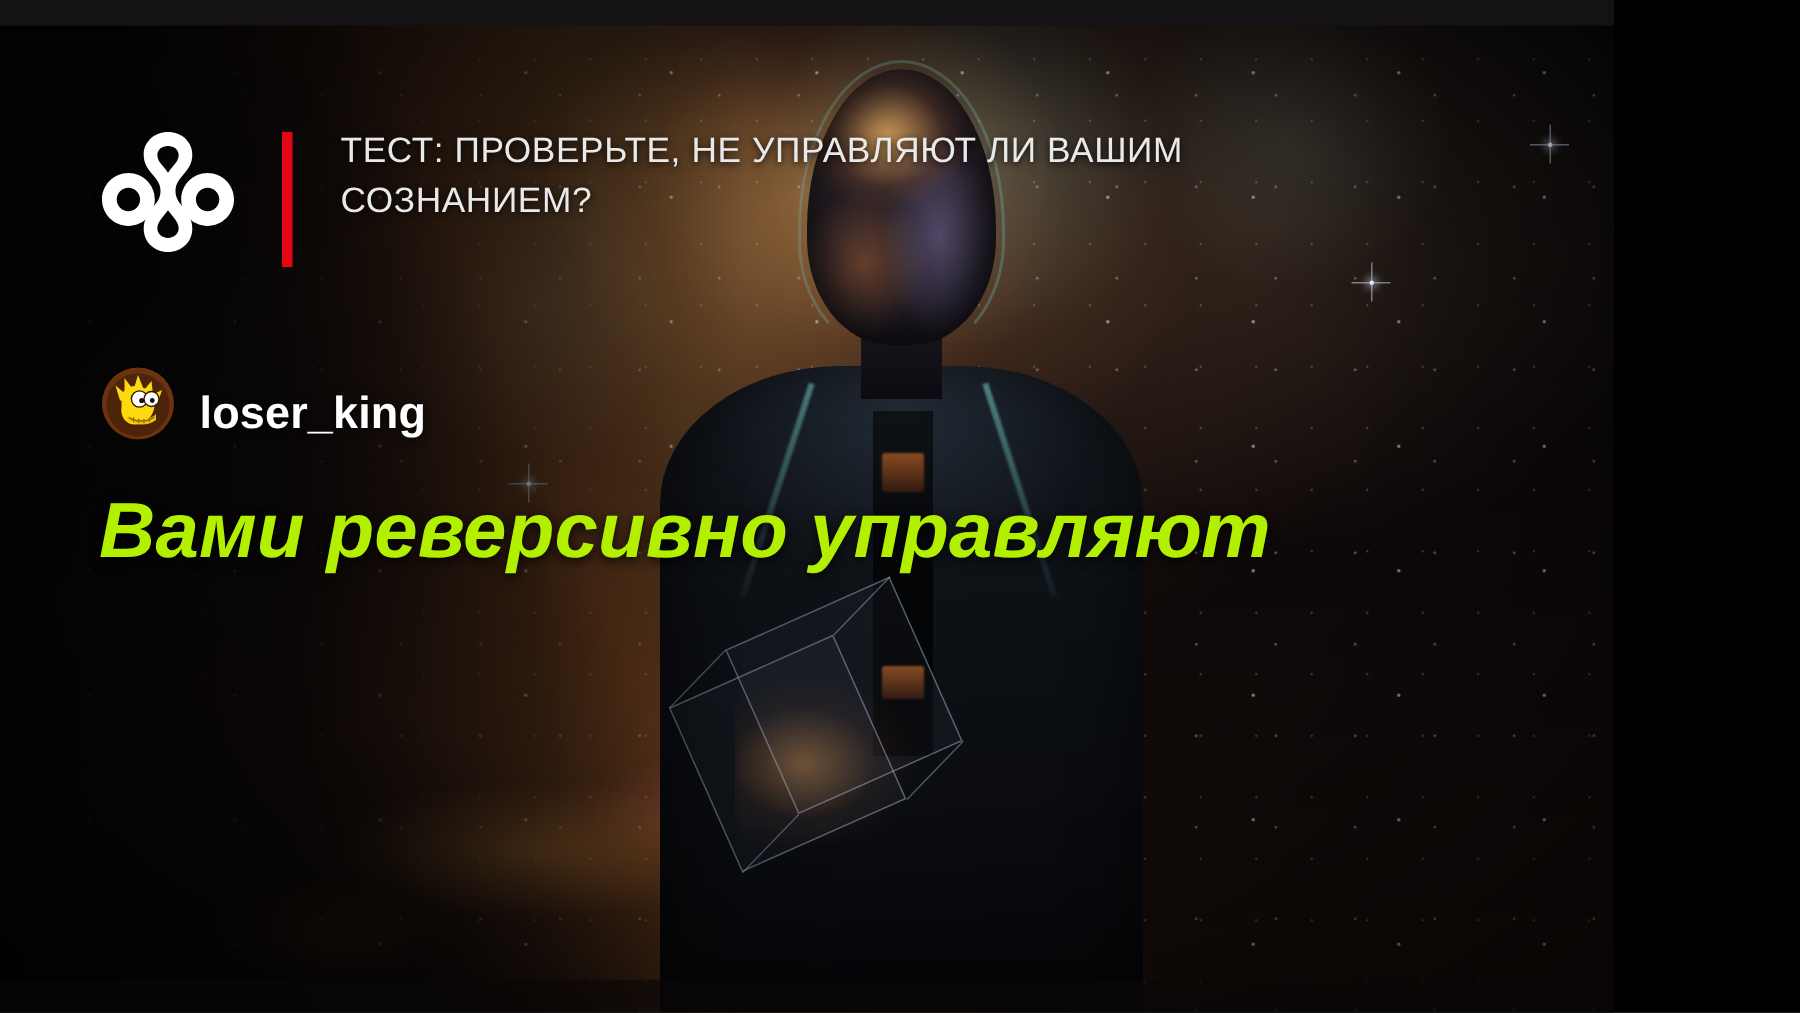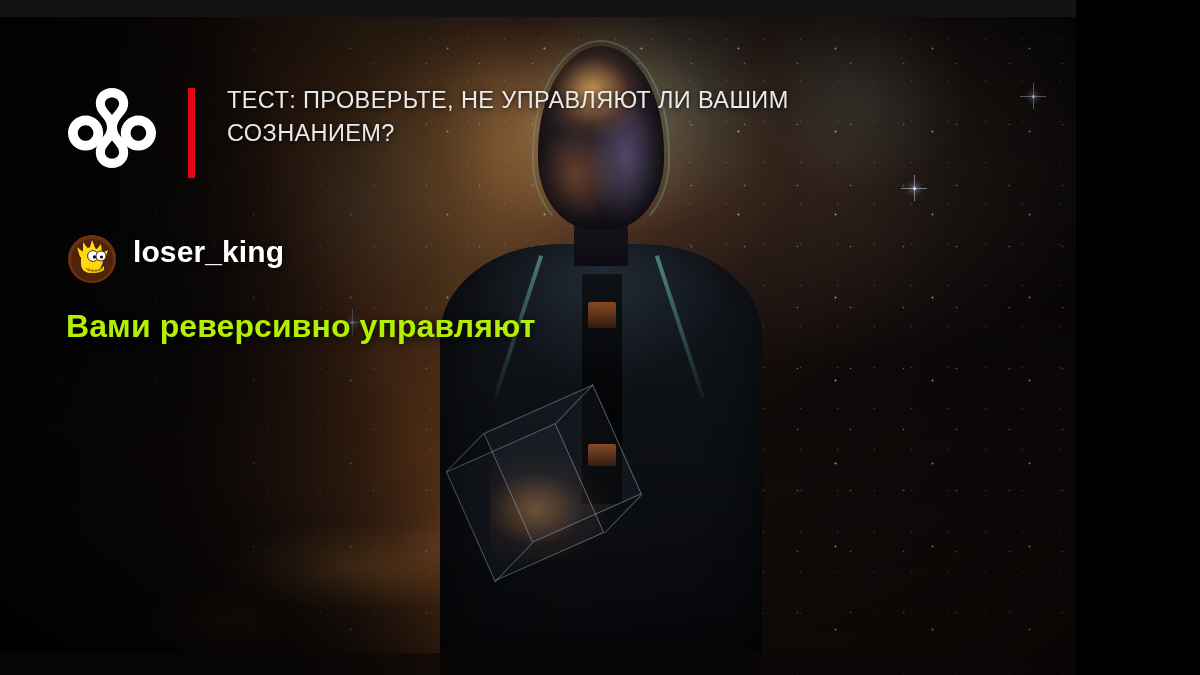--- a/index.html
+++ b/index.html
@@ -189,47 +189,48 @@
     color:#e9e9ea;
     font-size:23.5px;
     font-weight:400;
     letter-spacing:0.4px;
     line-height:1.42;
     text-transform:uppercase;
     max-width:700px;
     text-shadow:0 1px 5px rgba(0,0,0,0.85);
   }
 
-  .author { position:absolute; left:68px; top:235px; display:flex; align-items:flex-start; }
+  .author { position:absolute; left:68px; top:245px; display:flex; align-items:flex-end; }
 
   .avatar {
     width:48px; height:48px; border-radius:50%;
     overflow:hidden; flex:none;
     background:radial-gradient(circle at 50% 46%, #7a3a10 0%, #5b2a0c 62%, #2e1506 100%);
     box-shadow:0 0 0 1px rgba(0,0,0,0.5);
   }
   .avatar svg { display:block; }
 
   .author-name {
     margin-left:17px;
     color:#fff;
     font-size:30px;
     font-weight:700;
     letter-spacing:0.1px;
     text-shadow:0 1px 6px rgba(0,0,0,0.9);
   }
 
   .headline {
-    position:absolute; left:66px; top:309px;
+    position:absolute; left:66px; top:326px;
     color:#b2f000;
-    font-size:32px;
+    font-size:52px;
     font-weight:700;
     letter-spacing:0.1px;
     line-height:1.1;
     text-shadow:0 2px 8px rgba(0,0,0,0.85);
+    font-style:italic;
   }
 
   .body-copy {
     position:absolute; left:66px; top:410px;
     width:830px;
     color:#f2f2f3;
     font-size:26.5px;
     font-weight:600;
     line-height:43px;
     text-shadow:0 1px 7px rgba(0,0,0,0.92);

